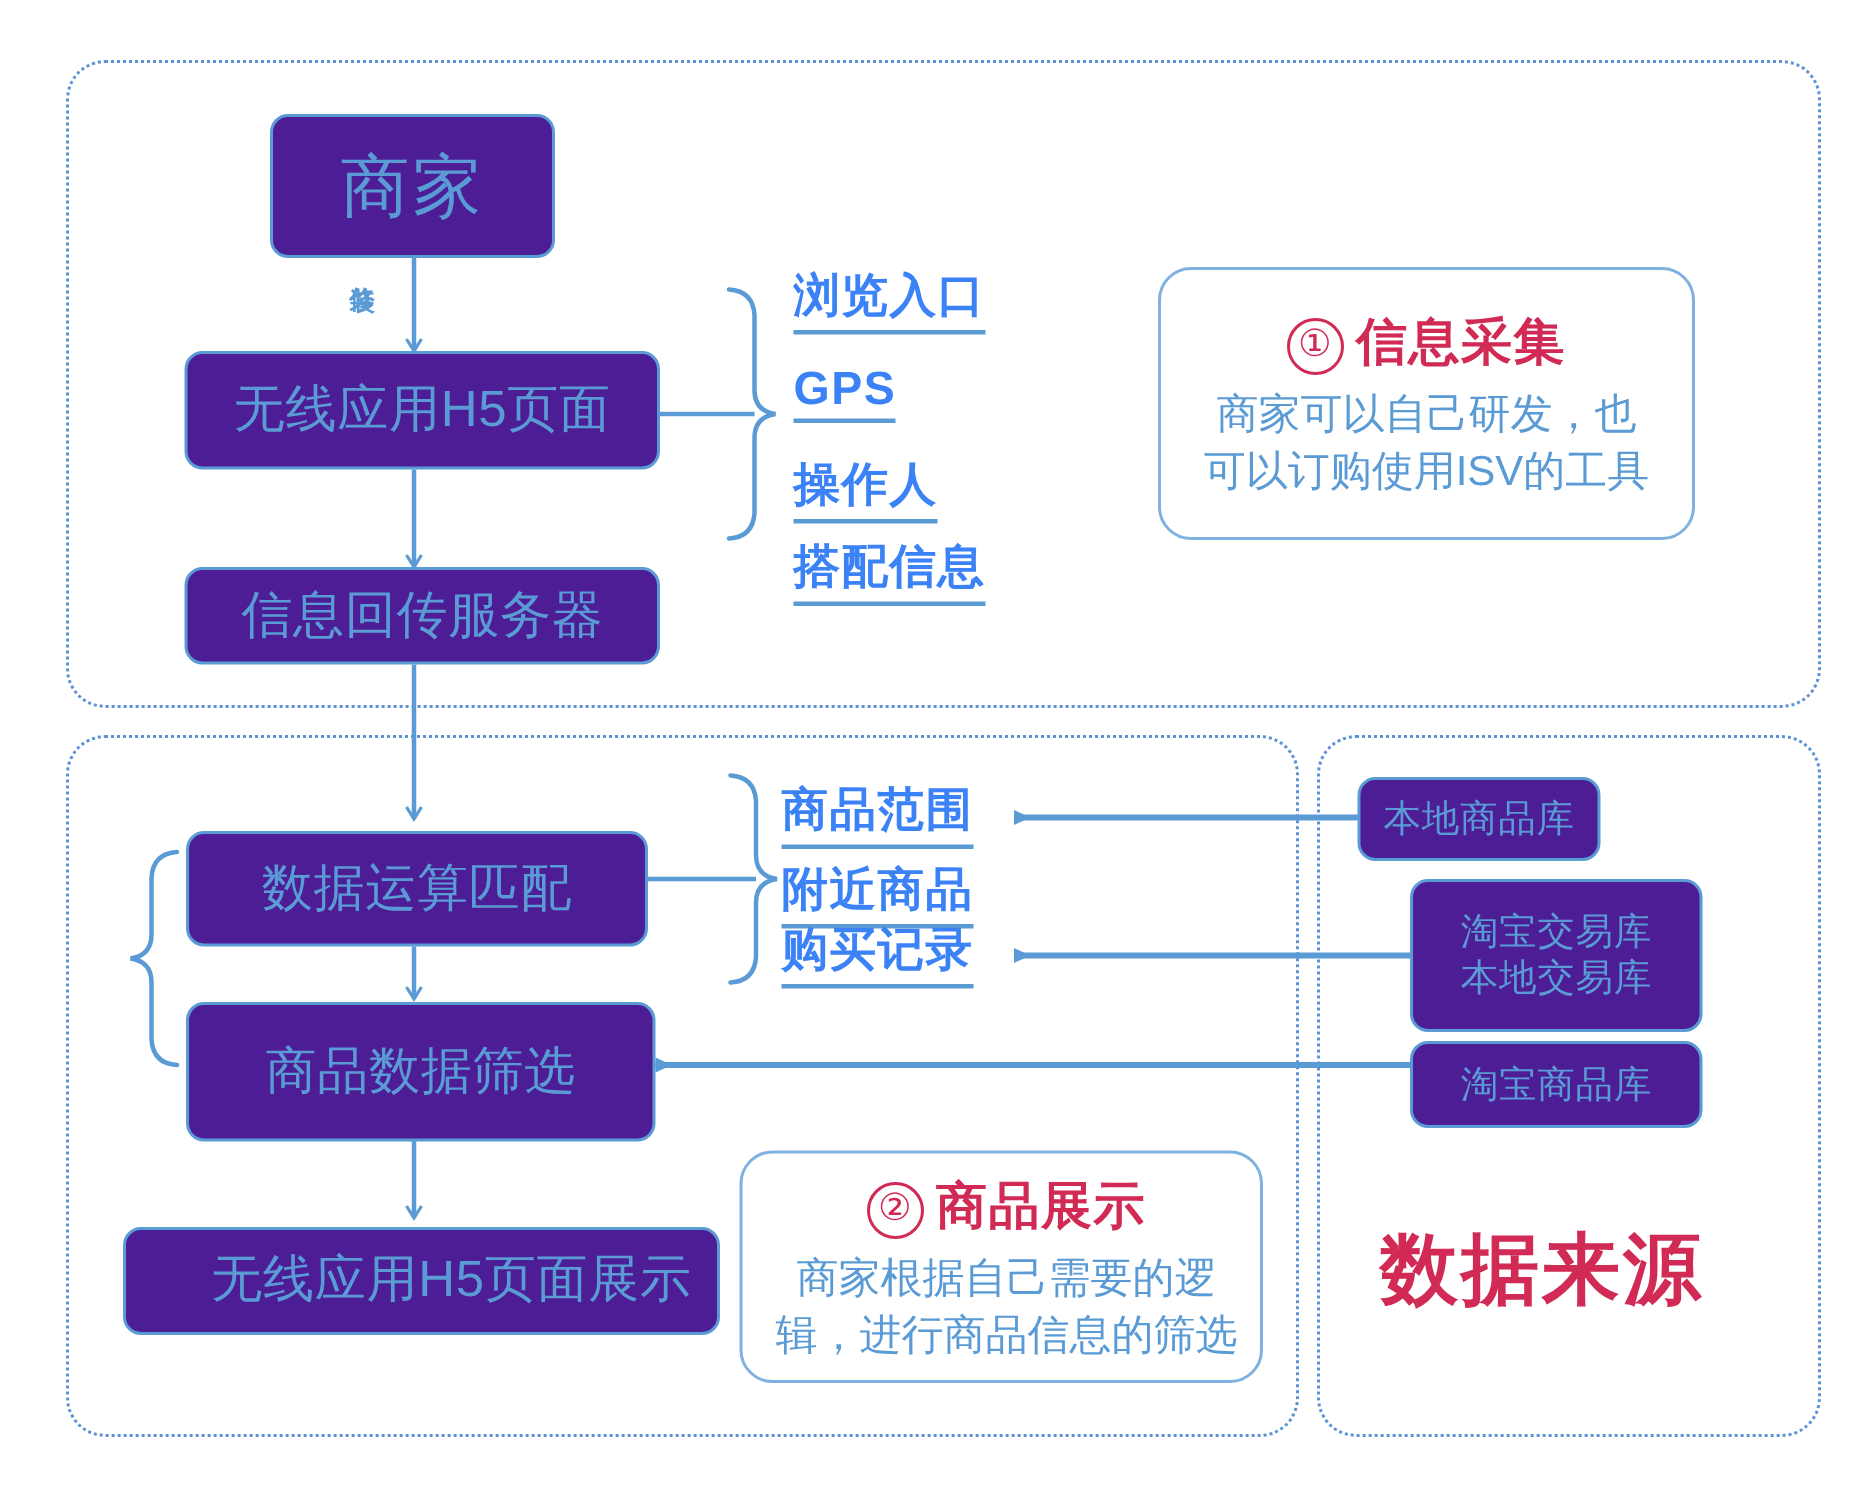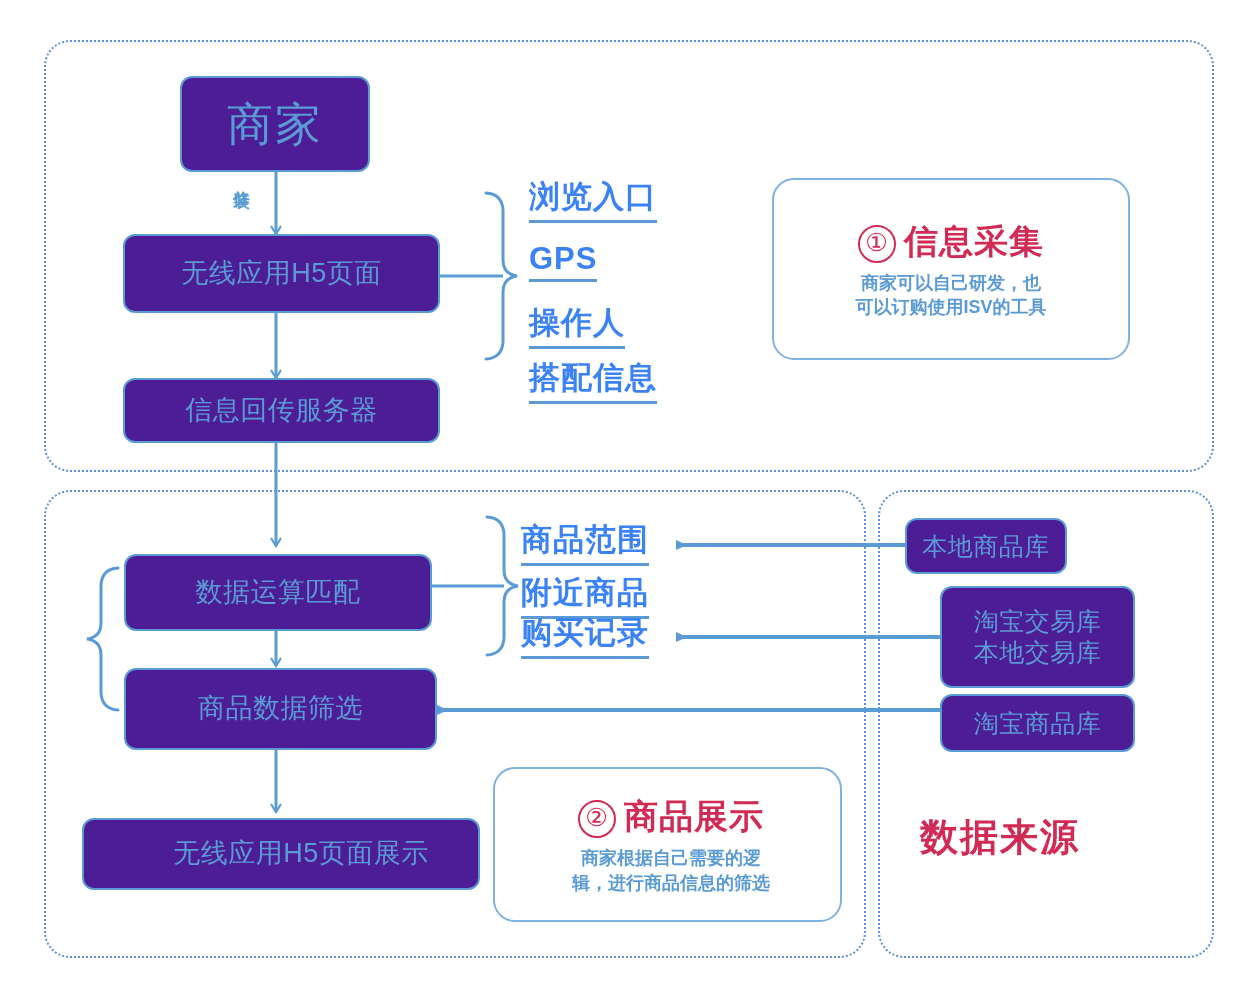--- a/index.html
+++ b/index.html
@@ -31,21 +31,21 @@
     color:#5B9BD5;
     display:flex;
     align-items:center;
     justify-content:center;
     text-align:center;
     line-height:1.15;
     font-weight:600;
     letter-spacing:0.5px;
   }
   .node.big{font-size:46px;font-weight:500;letter-spacing:2px;}
-  .node.mid{font-size:27px;font-weight:500;}
+  .node.mid{font-size:34px;font-weight:500;}
   .node.src{font-size:25px;font-weight:500;}
   .node.src2{flex-direction:column;font-size:25px;font-weight:500;line-height:1.25;}
 
   
   .callout{
     position:absolute;
     box-sizing:border-box;
     border:2.5px solid #7FB2E0;
     border-radius:22px;
     background:#ffffff;
@@ -70,22 +70,22 @@
     width:34px;height:34px;
     line-height:30px;
     text-align:center;
     font-size:25px;
     font-weight:500;
     margin-right:8px;
     vertical-align:2px;
   }
   .callout .cbody{
     color:#5B9BD5;
-    font-size:18px;
-    font-weight:700;
+    font-size:28px;
+    font-weight:400;
     line-height:1.35;
     text-align:center;
     white-space:pre-line;
   }
 
   
   .attr{
     position:absolute;
     color:#3b82f6;
     font-size:31px;
@@ -93,21 +93,21 @@
     white-space:nowrap;
     border-bottom:3px solid #5B9BD5;
     padding-bottom:2px;
     letter-spacing:1px;
   }
 
   
   .redlabel{
     position:absolute;
     color:#D12A55;
-    font-size:38px;
+    font-size:52px;
     font-weight:700;
     letter-spacing:2px;
     white-space:nowrap;
   }
 
   
   .vcap{
     position:absolute;
     color:#5B9BD5;
     font-size:17px;
@@ -178,21 +178,21 @@
   </div>
 
   <div class="node mid" style="left:123px;top:378px;width:317px;height:65px;">
     <span>信息回传服务器</span>
   </div>
 
   <div class="node mid" style="left:124px;top:554px;width:308px;height:77px;">
     <span>数据运算匹配</span>
   </div>
 
-  <div class="node mid" style="left:124px;top:668px;width:313px;height:82px;">
+  <div class="node mid" style="left:124px;top:668px;width:313px;height:93px;">
     <span>商品数据筛选</span>
   </div>
 
   <div class="node mid" style="left:82px;top:818px;width:398px;height:72px;padding-left:40px;">
     <span>无线应用H5页面展示</span>
   </div>
 
   <div class="attr" style="left:529px;top:176px;">浏览入口</div>
   <div class="attr" style="left:529px;top:241px;">GPS</div>
   <div class="attr" style="left:529px;top:302px;">操作人</div>

